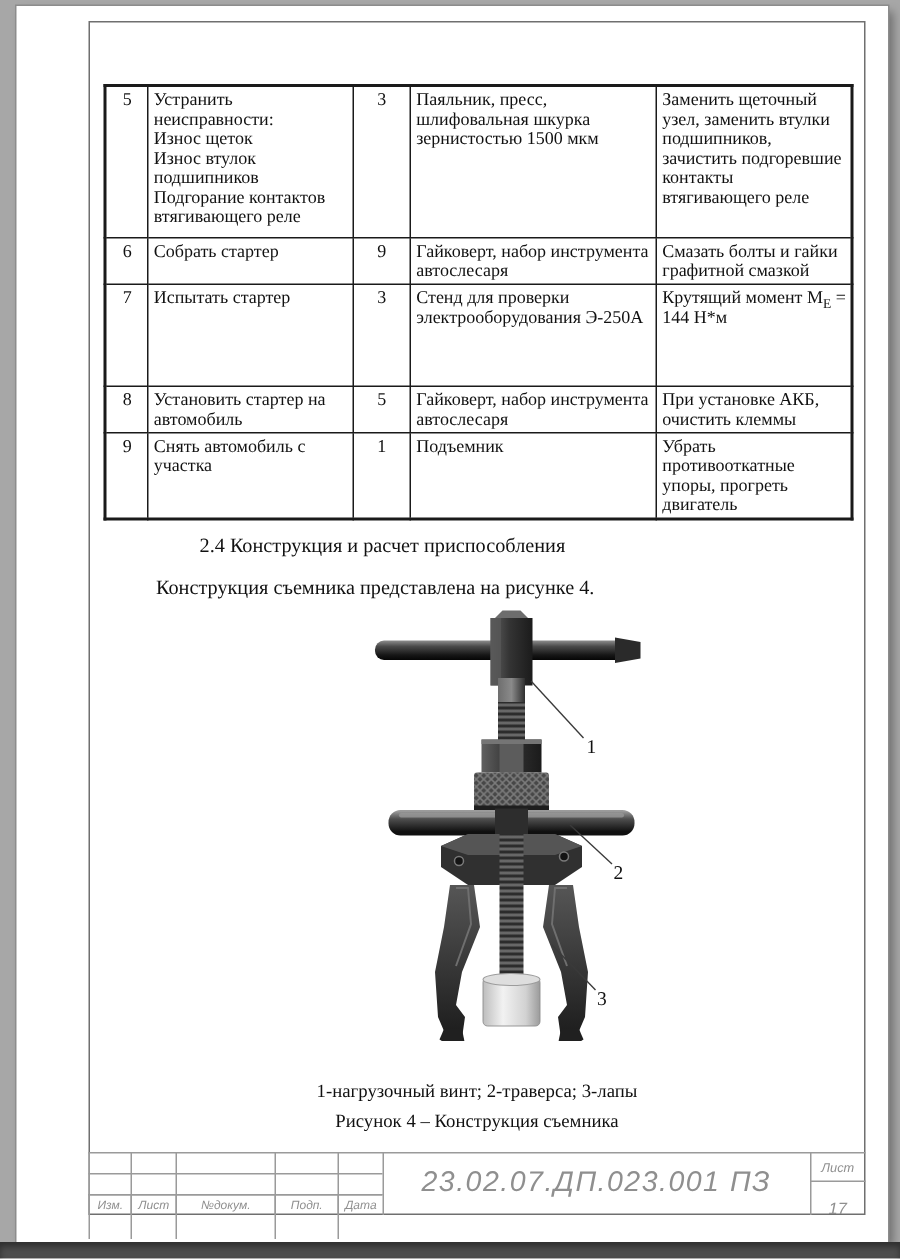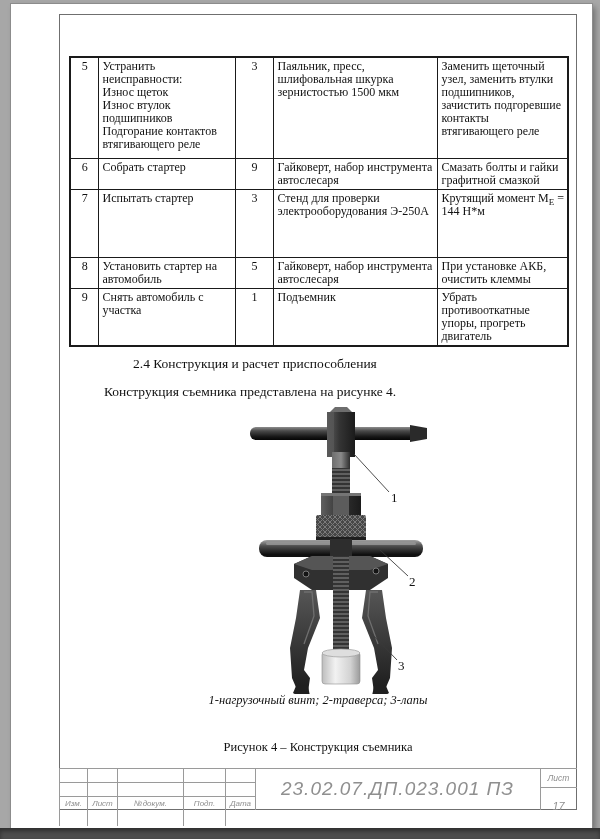--- a/index.html
+++ b/index.html
@@ -40,21 +40,21 @@
   }
   table.main{border:2px solid var(--tableBorder);}
   td.c-num{text-align:center;padding-left:1px;padding-right:1px;}
   td.pre{white-space:pre-line;}
   .r5{height:101px;} .r6{height:26px;} .r7{height:68px;} .r8{height:29px;} .r9{height:55px;}
   sub.sm{font-size:9px;line-height:0;}
   .heading{position:absolute;left:82px;top:352px;font-size:13.5px;white-space:nowrap;margin-left:40px;}
   .para{position:absolute;left:93px;top:380px;font-size:13.5px;white-space:nowrap;}
   .figure-wrap{position:absolute;left:229px;top:398px;width:220px;height:292px;}
   .cap{position:absolute;left:48px;width:518px;text-align:center;font-size:12.5px;white-space:nowrap;}
-  .cap1{top:689px;font-style:italic;} .cap2{top:712px;margin-top:24px;}
+  .cap1{top:716px;} .cap2{top:712px;margin-top:24px;}
   
   .titleblock{
     position:absolute;left:48px;top:764px;width:518px;height:42px;
     font-family:"Liberation Sans","DejaVu Sans",sans-serif;
     font-style:italic;color:var(--tbText);
   }
   .tb-top{position:absolute;left:0;top:0;width:518px;border-top:1px solid var(--tbLine);}
   .tb-label{
     position:absolute;height:30px;line-height:14px;text-align:center;
     font-size:8px;border-left:1px solid var(--tbLine);border-top:1px solid var(--tbLine);

